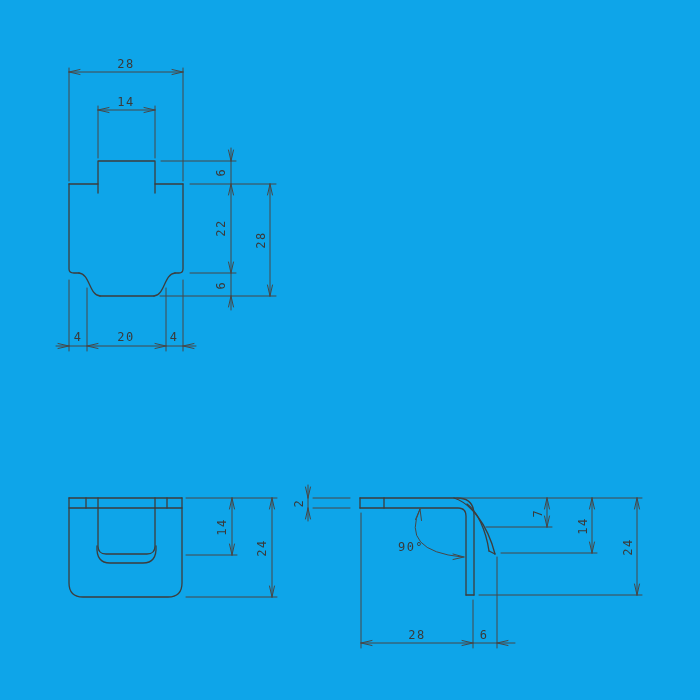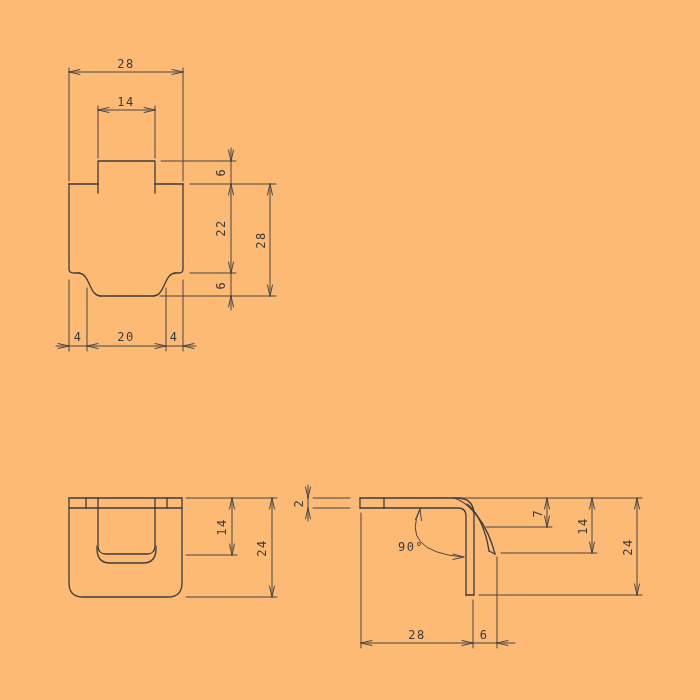--- a/index.html
+++ b/index.html
@@ -7,21 +7,21 @@
     padding: 0;
     background: #ffffff;
     width: 700px;
     height: 700px;
     overflow: hidden;
   }
   .sheet {
     position: relative;
     width: 700px;
     height: 700px;
-    background: #fdba74;
+    background: #0ea5e9;
   }
   svg { display: block; }
   .part {
     fill: none;
     stroke: #3d3d3d;
     stroke-width: 1.3;
     stroke-linecap: round;
     stroke-linejoin: round;
   }
   .dim {

